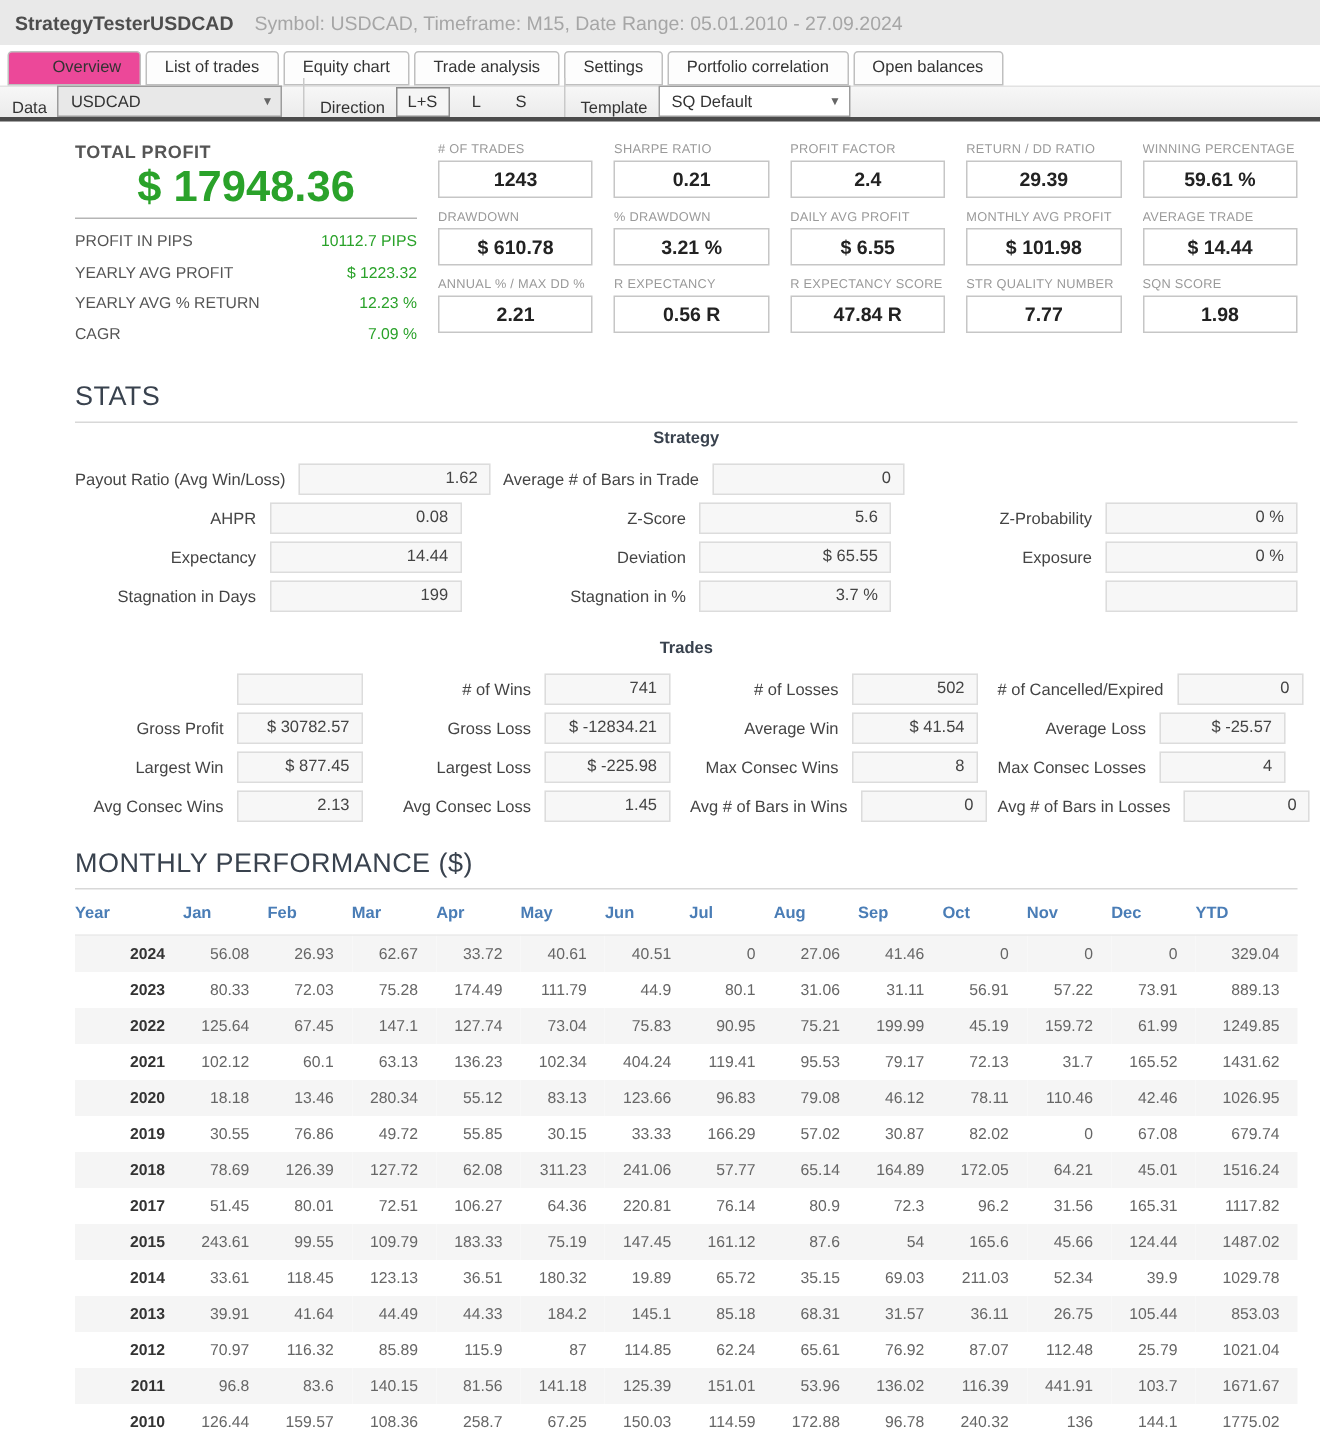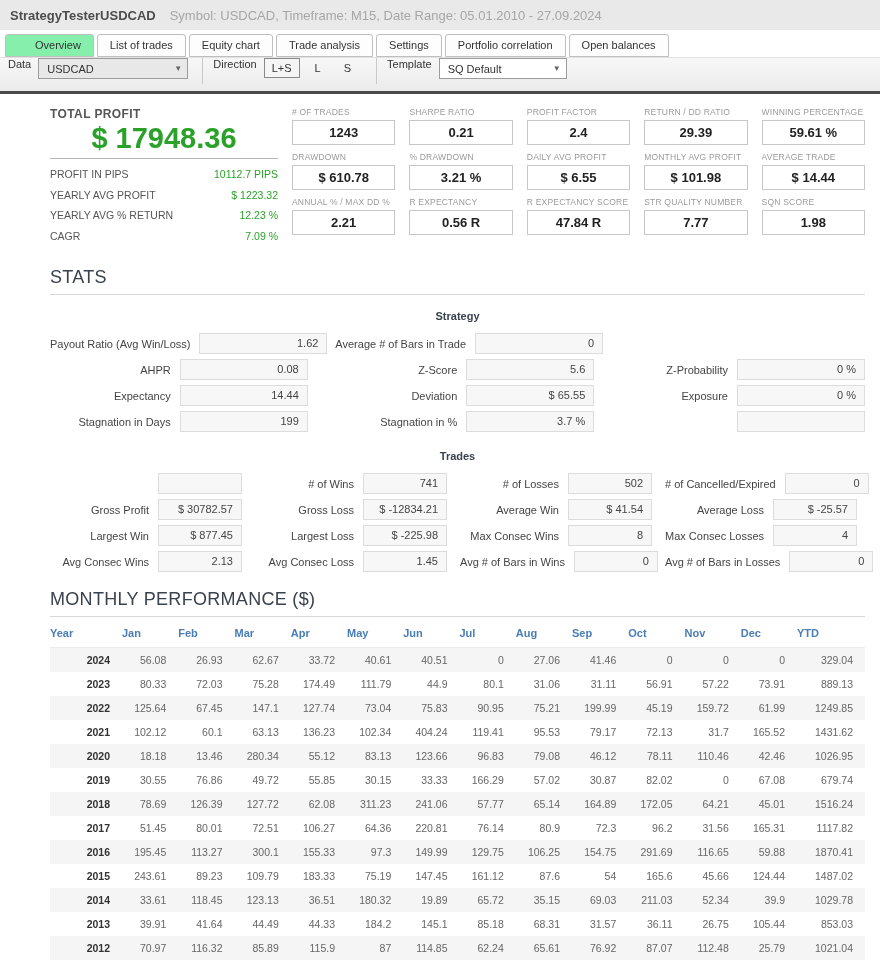--- a/index.html
+++ b/index.html
@@ -20,26 +20,26 @@
   
   .tabbar {
     display:flex; align-items:flex-end;
     background:#fff; padding:5px 0 0 5px; height:27px;
   }
   .tab {
     font-size:11px; color:#333; padding:4px 12px 5px;
     border:1px solid #bfbfbf; border-radius:3px 3px 0 0;
     margin-right:3px; background:#fdfdfd; cursor:pointer; white-space:nowrap;
   }
-  .tab.active { background:#86efac;padding-left:29px; }
+  .tab.active { background:#ec4899;padding-left:29px; }
   
   .toolbar {
-    height:37px; background:linear-gradient(#f7f7f7,#ebebeb);
+    height:24px; background:linear-gradient(#f7f7f7,#ebebeb);
     border-top:1px solid #e2e2e2; border-bottom:3px solid #4b4b4b;
-    display:flex; align-items:flex-start; padding:0 8px;
+    display:flex; align-items:flex-end; padding:0 8px;
     font-size:11px; color:#333;
   }
   .tb-label { margin-right:7px; white-space:nowrap; }
   .select {
     height:21px; border:1px solid #9c9c9c;
     display:flex; align-items:center; justify-content:space-between;
     padding:0 5px 0 8px; font-size:11px; cursor:pointer;
   }
   .select .arrow { color:#666; font-size:8px; margin-left:8px; }
   .data-select { width:150px; background:#e8e8e8; margin-right:4px; }
@@ -67,21 +67,21 @@
     font-size:8.5px; color:#9a9a9a; letter-spacing:.2px;
     margin-bottom:3px; white-space:nowrap; overflow:hidden;
   }
   .metric .mbox {
     border:1px solid #c6c6c6; height:25px; line-height:24px;
     text-align:center; font-size:13px; font-weight:bold; color:#222; background:#fff;
   }
   
   .section-heading { font-size:18px; font-weight:normal; color:#39424e; letter-spacing:.3px; margin-top:17px; }
   .heading-hr { border-top:1px solid #d8d8d8; margin:6px 0 0; }
-  .subheading { text-align:center; font-size:11px; font-weight:bold; color:#39424e; margin:15px 0 11px; }
+  .subheading { text-align:center; font-size:11px; font-weight:bold; color:#39424e; margin:4px 0 11px; }
   
   .stats-row { display:flex; margin-bottom:5px; }
   .pair { display:flex; align-items:center; }
   .plabel { flex:1; text-align:right; font-size:11px; color:#444; padding-right:9px; white-space:nowrap; }
   .pbox {
     background:#f7f7f7; border:1px solid #dcdcdc; height:21px; line-height:19px;
     text-align:right; padding-right:8px; font-size:11px; color:#444; flex:none;
   }
   #strategy-table .pair { width:262px; }
   #strategy-table .pair + .pair { margin-left:13px; }
@@ -526,39 +526,23 @@
           <td>220.81</td>
           <td>76.14</td>
           <td>80.9</td>
           <td>72.3</td>
           <td>96.2</td>
           <td>31.56</td>
           <td>165.31</td>
           <td>1117.82</td>
         </tr>
         <tr>
-          <td class="year">2016</td>
-          <td>195.45</td>
-          <td>113.27</td>
-          <td>300.1</td>
-          <td>155.33</td>
-          <td>97.3</td>
-          <td>149.99</td>
-          <td>129.75</td>
-          <td>106.25</td>
-          <td>154.75</td>
-          <td>291.69</td>
-          <td>116.65</td>
-          <td>59.88</td>
-          <td>1870.41</td>
-        </tr>
-        <tr>
           <td class="year">2015</td>
           <td>243.61</td>
-          <td>89.23</td>
+          <td>99.55</td>
           <td>109.79</td>
           <td>183.33</td>
           <td>75.19</td>
           <td>147.45</td>
           <td>161.12</td>
           <td>87.6</td>
           <td>54</td>
           <td>165.6</td>
           <td>45.66</td>
           <td>124.44</td>

